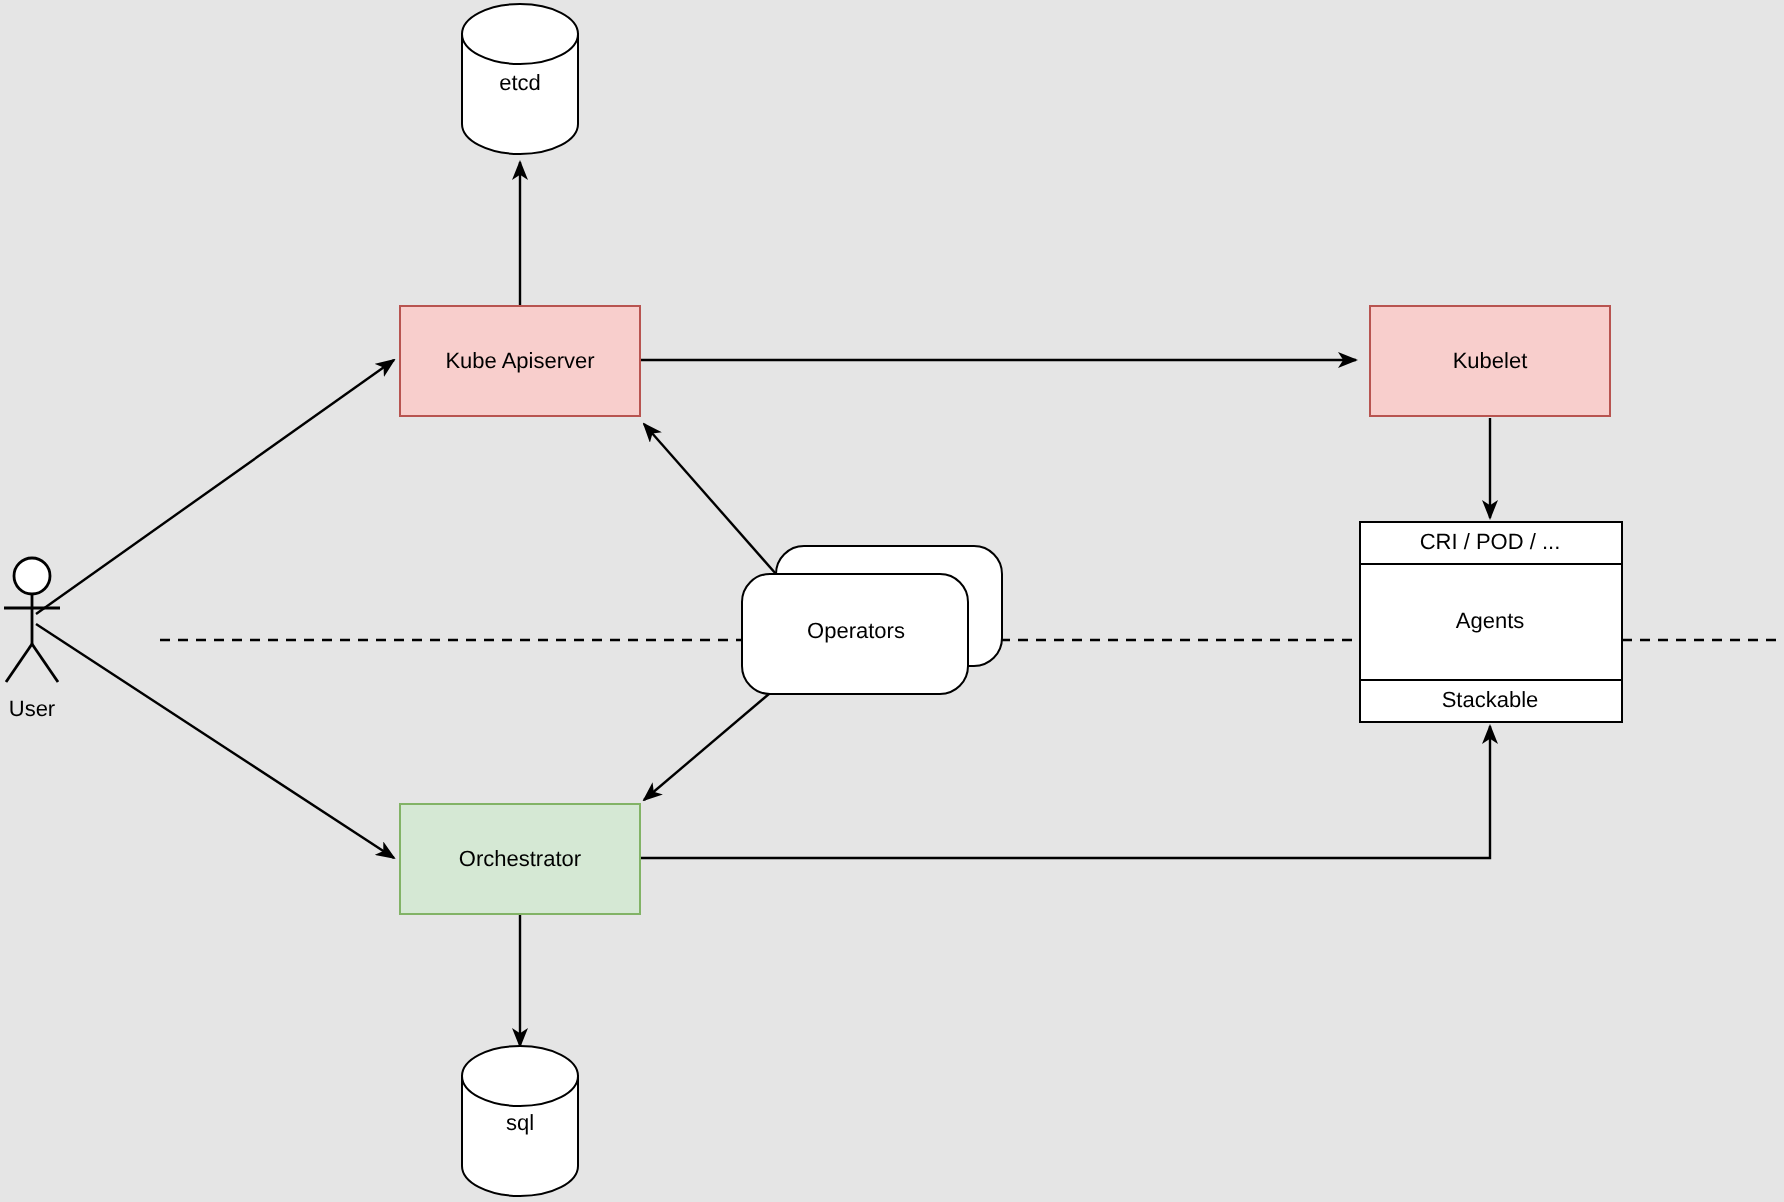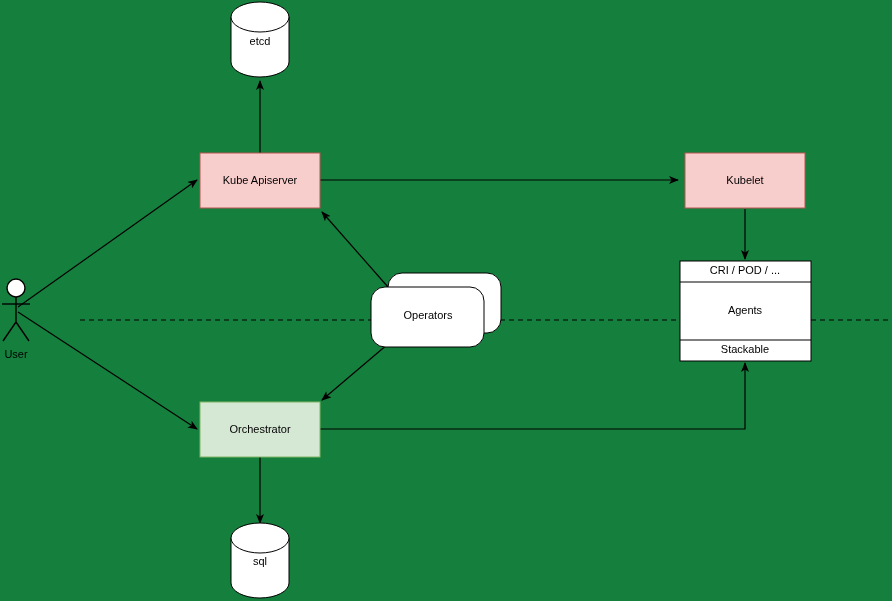--- a/index.html
+++ b/index.html
@@ -4,21 +4,21 @@
 <style>
   html, body {
     margin: 0;
     padding: 0;
     background: #ffffff;
   }
   #canvas {
     position: relative;
     width: 892px;
     height: 601px;
-    background: #15803d;
+    background: #e5e5e5;
     font-family: "Liberation Sans", sans-serif;
     overflow: hidden;
   }
   svg.layer {
     position: absolute;
     left: 0;
     top: 0;
     width: 892px;
     height: 601px;
   }

